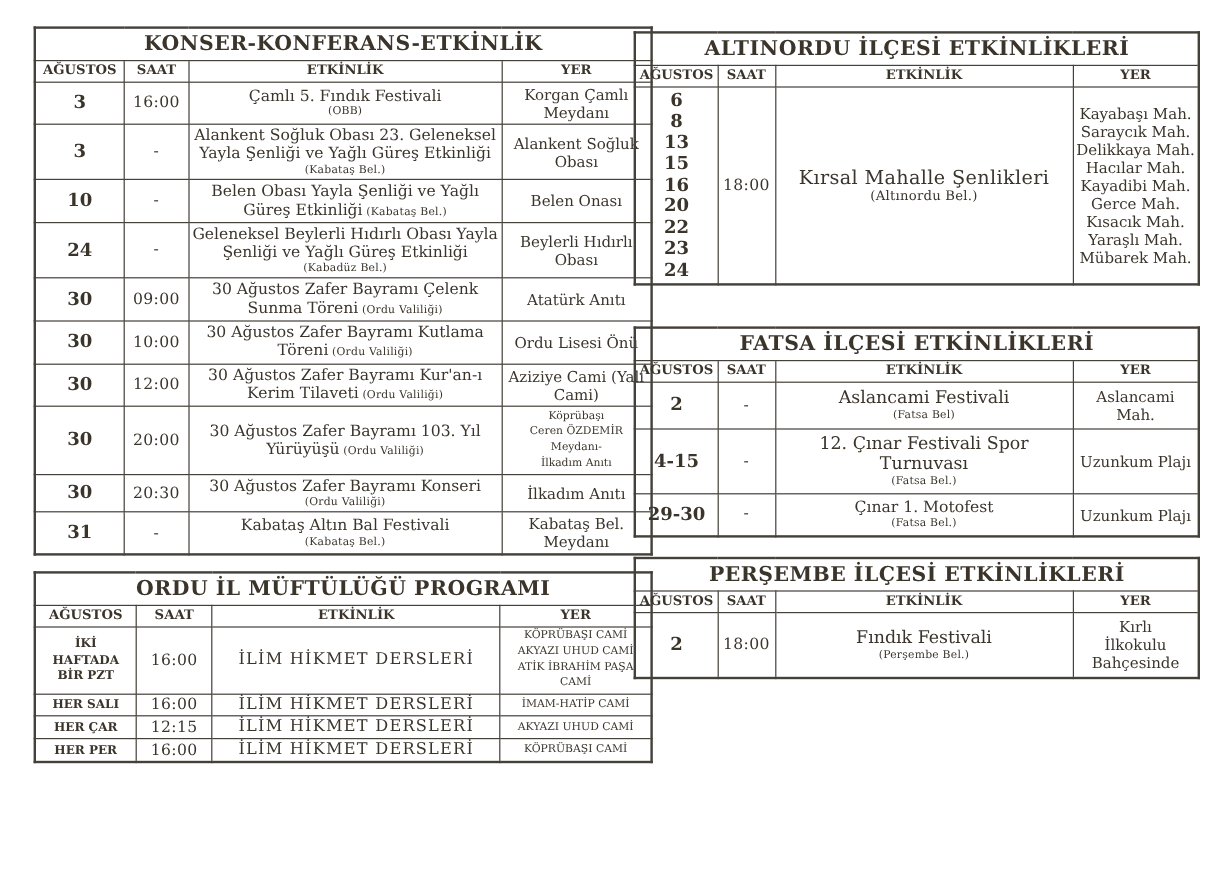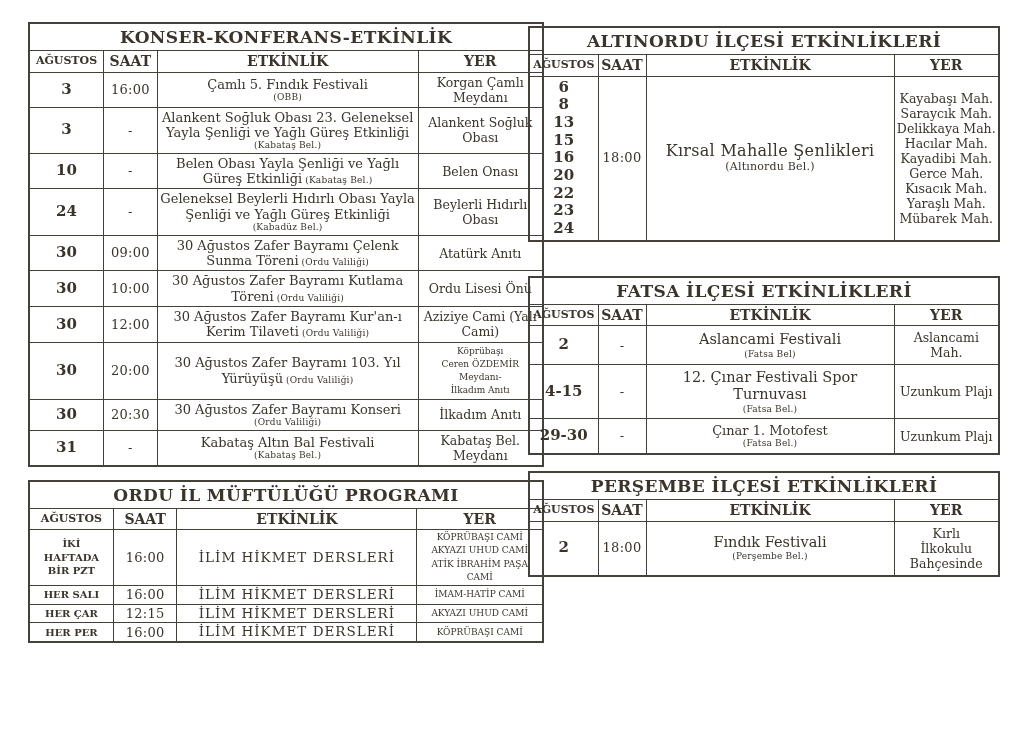--- a/index.html
+++ b/index.html
@@ -25,21 +25,21 @@
   th,td{
     border:1px solid var(--border);
     text-align:center;vertical-align:middle;
     padding:1px 2px;
     line-height:1.18;
   }
   th.title{
     font-size:17px;font-weight:bold;letter-spacing:.4px;
     padding:3px 2px;
   }
-  thead th.colhead{font-size:14px;font-weight:bold;padding:2px 1px;}
+  thead th.colhead{font-size:11px;font-weight:bold;padding:2px 1px;}
   thead th.colhead.august{font-size:11px;}
   td.august{font-size:15px;font-weight:bold;}
   td.saat{font-size:13px;font-weight:normal;letter-spacing:.3px;}
   td.event{font-size:13px;}
   td.event .event-main{display:block;}
   td.event span.event-main{display:inline;}
   td.event.large .event-main{font-size:16px;letter-spacing:.3px;}
   td.event.mid .event-main{font-size:14.5px;}
   td.event.caps .event-main{font-size:13.5px;letter-spacing:1px;}
   .note{font-size:9px;letter-spacing:.2px;}

